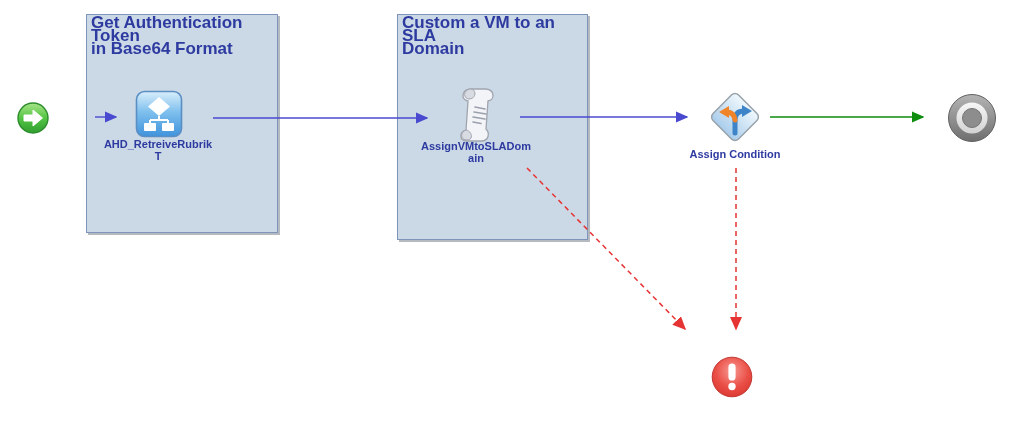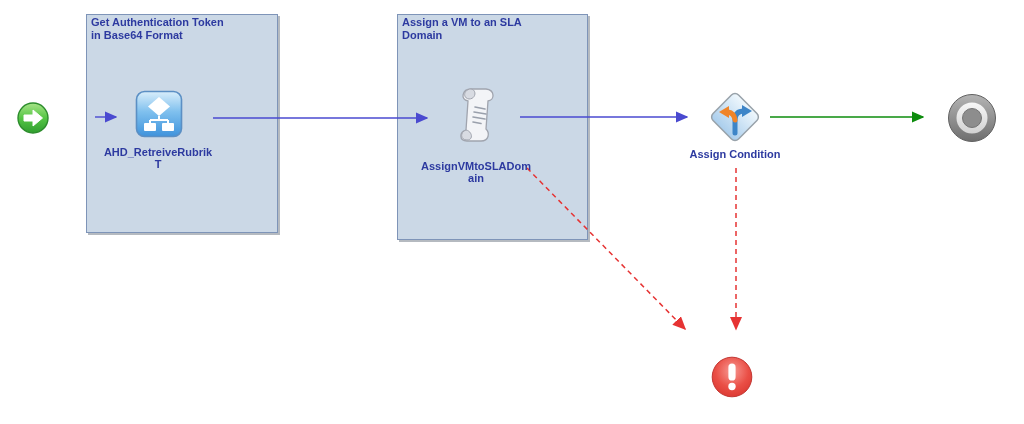--- a/index.html
+++ b/index.html
@@ -10,21 +10,21 @@
     --note-border:#7e94b8;
     --note-shadow:rgba(120,130,140,0.55);
     --text-navy:#2d3aa0;
   }
   *{margin:0;padding:0;box-sizing:border-box;}
   body{background:#fff;font-family:"Liberation Sans",sans-serif;}
   #canvas{position:relative;width:1024px;height:424px;background:#ffffff;overflow:hidden;}
 
   .note{position:absolute;background:var(--note-fill);border:1px solid var(--note-border);
         box-shadow:2px 2px 0 0 var(--note-shadow);z-index:1;}
-  .note-title{padding:1px 4px;font-size:11px;line-height:13px;color:var(--text-navy);
+  .note-title{padding:1px 4px;font-size:17px;line-height:13px;color:var(--text-navy);
         white-space:pre-line;font-weight:bold;}
 
   #connector-layer{position:absolute;left:0;top:0;width:1024px;height:424px;z-index:2;}
   .edge-blue{stroke:var(--flow-blue);stroke-width:1.4;fill:none;}
   .edge-green{stroke:var(--success-green);stroke-width:1.4;fill:none;}
   .edge-red{stroke:var(--error-red);stroke-width:1.5;fill:none;stroke-dasharray:5 4;}
   .head-blue{fill:var(--flow-blue);}
   .head-green{fill:var(--success-green);}
   .head-red{fill:var(--error-red);}
 
@@ -37,21 +37,21 @@
 <body>
 
 <div id="canvas">
 
   <div class="note" style="left:86px;top:14px;width:192px;height:219px;">
     <div class="note-title">Get Authentication Token
 in Base64 Format</div>
   </div>
 
   <div class="note" style="left:397px;top:14px;width:191px;height:226px;">
-    <div class="note-title">Assign a VM to an SLA
+    <div class="note-title">Custom a VM to an SLA
 Domain</div>
   </div>
 
   <svg id="connector-layer">
     <defs>
       <marker id="mBlue" markerWidth="9" markerHeight="8" refX="8" refY="4" orient="auto">
         <path d="M0 0 L9 4 L0 8 Z" class="head-blue"></path>
       </marker>
       <marker id="mGreen" markerWidth="9" markerHeight="8" refX="8" refY="4" orient="auto">
         <path d="M0 0 L9 4 L0 8 Z" class="head-green"></path>
@@ -108,39 +108,39 @@
           </linearGradient>
         </defs>
         <rect x="1.5" y="1.5" width="45" height="45" rx="8" fill="url(#gWf)" stroke="#5b8fc4" stroke-width="1.6"></rect>
         <polygon points="24,7 35,16.5 24,26 13,16.5" fill="#ffffff"></polygon>
         <path d="M24 26 V30 M15 30 H33 M15 30 V33 M33 30 V33" stroke="#ffffff" stroke-width="2" fill="none"></path>
         <rect x="9" y="33" width="12" height="8" rx="1" fill="#ffffff"></rect>
         <rect x="27" y="33" width="12" height="8" rx="1" fill="#ffffff"></rect>
       </svg>
     </span>
   </div>
-  <div class="node-label" style="left:95px;top:146px;width:126px;">AHD_RetreiveRubrik
+  <div class="node-label" style="left:95px;top:138px;width:126px;">AHD_RetreiveRubrik
 T</div>
 
   <div class="node" style="left:450px;top:85px;width:52px;height:60px;">
     <span>
       <svg width="52" height="60" viewBox="0 0 52 60">
         <path d="M21 4 C12 4 10 15 18 16 L16 45 C9 47 9 56 17 56 L31 56 C39 56 40 48 36 44 L38 16 C45 15 45 5 36 4 Z" fill="#f3f4f7" stroke="#a0a4ae" stroke-width="1.3"></path>
         <path d="M21 4 C14 4 12 13 19 14 C26 14 27 5 21 4 Z" fill="#d8dbe2" stroke="#a0a4ae" stroke-width="1"></path>
         <path d="M16 45 C10 47 10 55 17 55 C24 55 22 46 16 45 Z" fill="#d8dbe2" stroke="#a0a4ae" stroke-width="1"></path>
         <g stroke="#9aa0ac" stroke-width="1.6" stroke-linecap="round">
           <path d="M25 22 l10 2"></path>
           <path d="M24 27 l12 2"></path>
           <path d="M23 32 l12 2"></path>
           <path d="M23 37 l8 1.5"></path>
         </g>
       </svg>
     </span>
   </div>
-  <div class="node-label" style="left:413px;top:160px;width:126px;">AssignVMtoSLADom
+  <div class="node-label" style="left:413px;top:140px;width:126px;">AssignVMtoSLADom
 ain</div>
 
   <div class="node" style="left:707px;top:89px;width:56px;height:56px;">
     <span>
       <svg width="56" height="56" viewBox="0 0 56 56">
         <defs>
           <linearGradient id="gCc" x1="0" y1="0" x2="0" y2="1">
             <stop offset="0" stop-color="#f0f8fd"></stop>
             <stop offset="1" stop-color="#a9cdec"></stop>
           </linearGradient>

